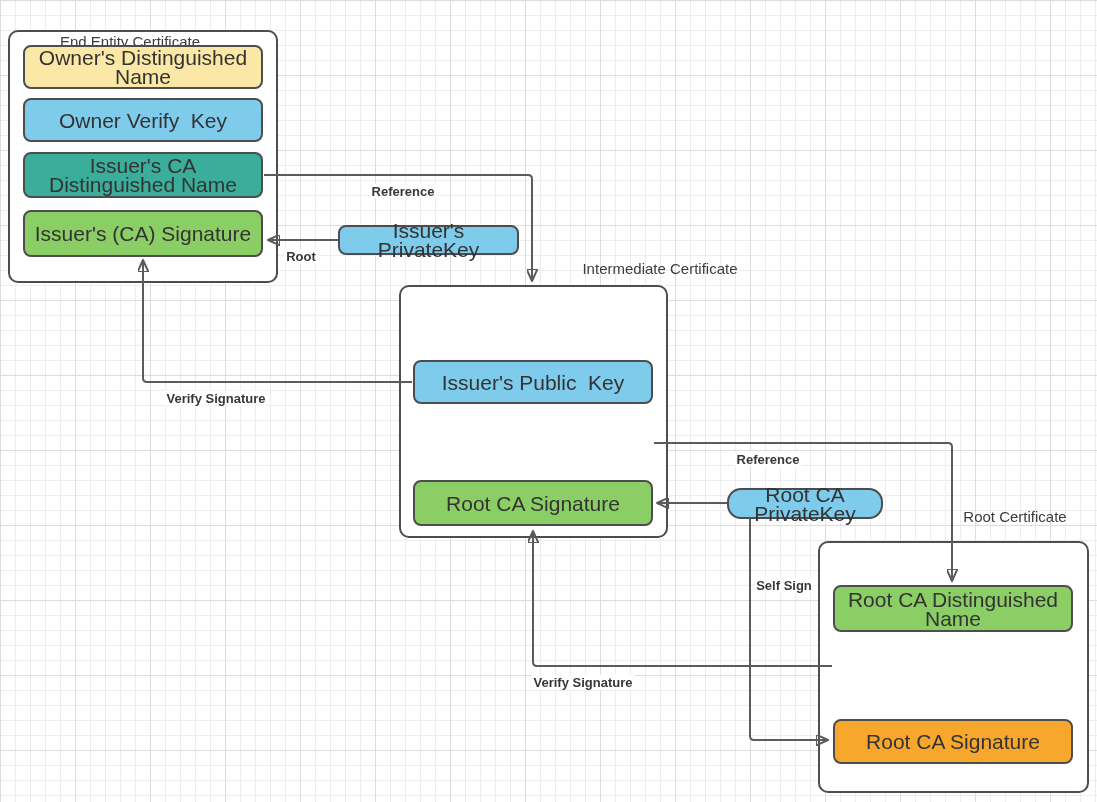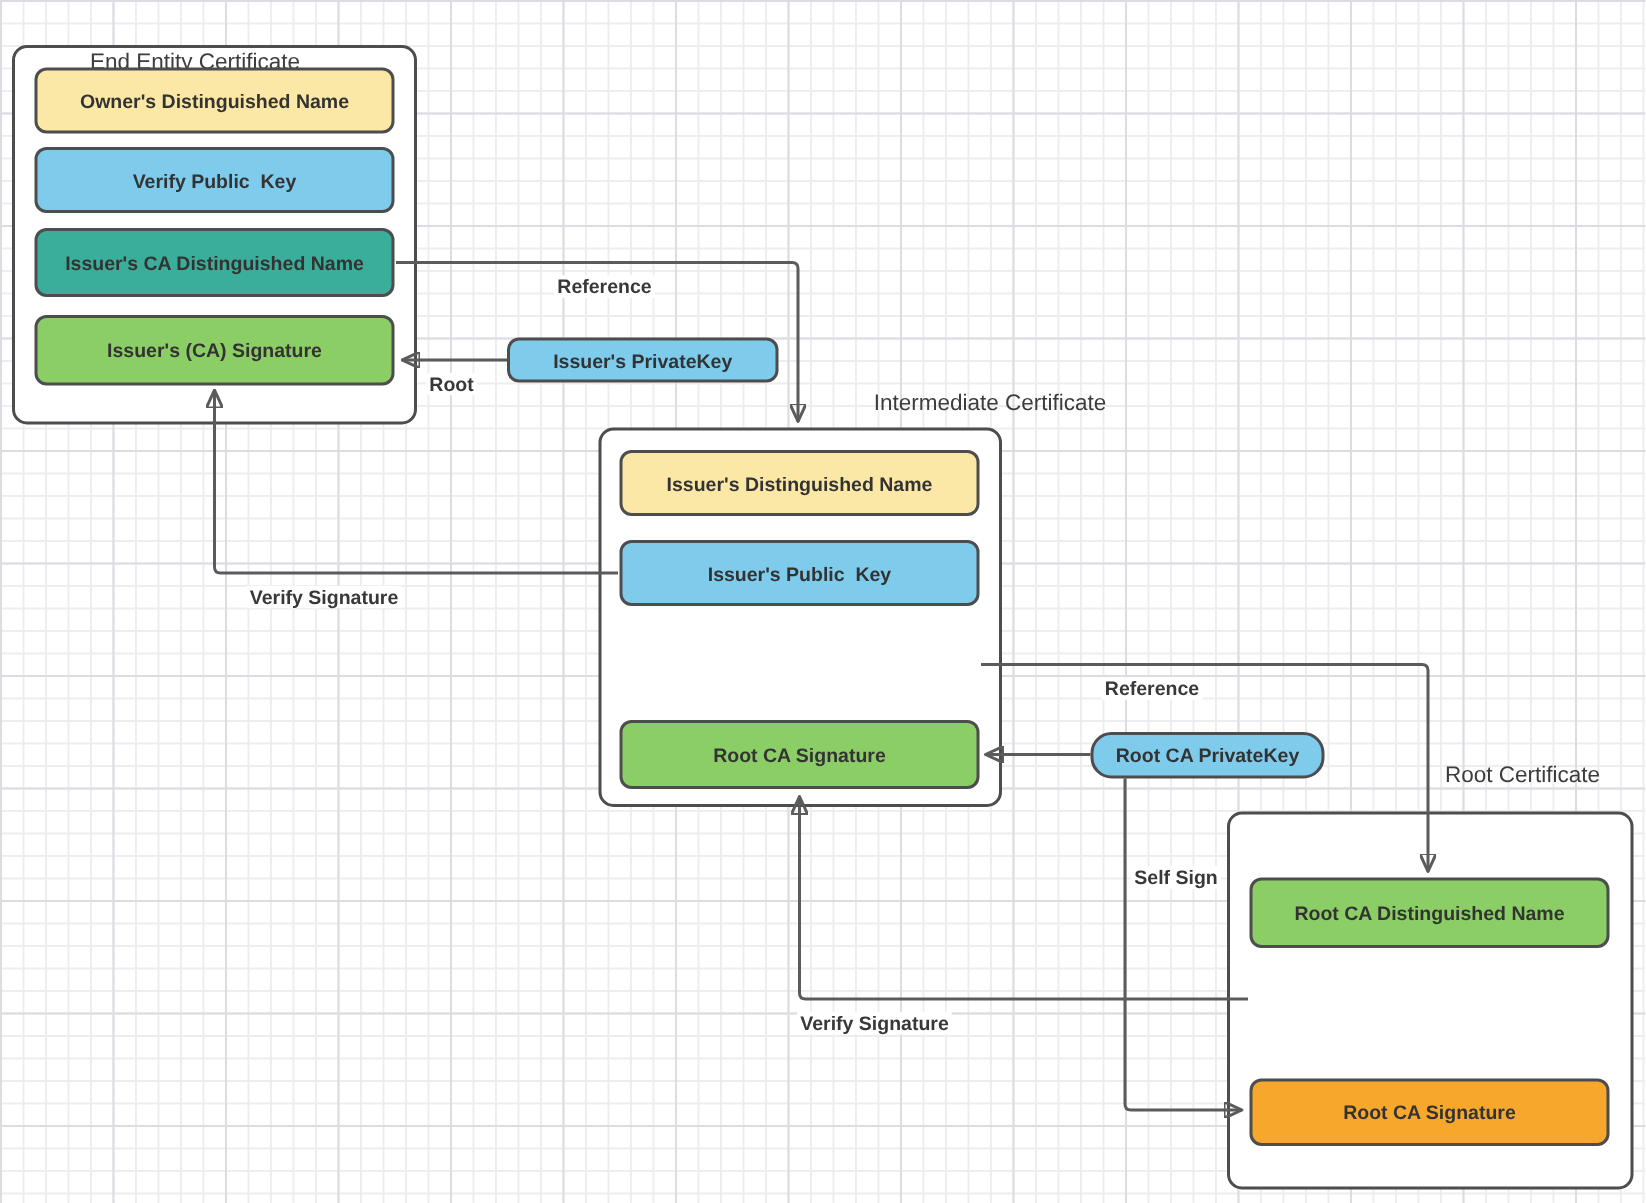--- a/index.html
+++ b/index.html
@@ -36,27 +36,26 @@
     z-index: 2;
   }
   .node {
     position: absolute;
     border: 2px solid #4d4d4d;
     border-radius: 8px;
     display: flex;
     align-items: center;
     justify-content: center;
     text-align: center;
-    font-size: 13px;
+    font-size: 21px;
     color: #333333;
     line-height: 19px;
     white-space: pre-wrap;
     z-index: 2;
     padding: 2px 6px;
-    font-weight: bold;
   }
   .edges-layer {
     position: absolute;
     left: 0; top: 0;
     width: 1097px; height: 802px;
     z-index: 3;
     pointer-events: none;
   }
   .edges-layer path {
     fill: none;
@@ -84,25 +83,24 @@
 
   <div class="container-title" style="left:40px; top:4px; width:180px;margin-top:29px;">End Entity Certificate</div>
   <div class="container-title" style="left:560px; top:260px; width:200px;text-align:center;">Intermediate Certificate</div>
   <div class="container-title" style="left:915px; top:508px; width:200px;">Root Certificate</div>
 
   <div class="cert-container" style="left:8px; top:30px; width:270px; height:253px;"></div>
   <div class="cert-container" style="left:399px; top:285px; width:269px; height:253px;"></div>
   <div class="cert-container" style="left:818px; top:541px; width:271px; height:252px;"></div>
 
   <div class="node" style="left: 23px; top: 45px; width: 240px; height: 44px; background-color: rgb(252, 232, 166);">Owner's Distinguished Name</div>
-  <div class="node" style="left: 23px; top: 98px; width: 240px; height: 44px; background-color: rgb(127, 203, 236);">Verify Public  Key</div>
+  <div class="node" style="left: 23px; top: 98px; width: 240px; height: 44px; background-color: rgb(127, 203, 236);">Owner Verify  Key</div>
   <div class="node" style="left: 23px; top: 152px; width: 240px; height: 46px; background-color: rgb(59, 174, 155);">Issuer's CA Distinguished Name</div>
   <div class="node" style="left: 23px; top: 210px; width: 240px; height: 47px; background-color: rgb(140, 206, 102);">Issuer's (CA) Signature</div>
 
-  <div class="node" style="left: 413px; top: 300px; width: 240px; height: 44px; background-color: rgb(252, 232, 166);">Issuer's Distinguished Name</div>
   <div class="node" style="left: 413px; top: 360px; width: 240px; height: 44px; background-color: rgb(127, 203, 236);">Issuer's Public  Key</div>
   <div class="node" style="left: 413px; top: 480px; width: 240px; height: 46px; background-color: rgb(140, 206, 102);">Root CA Signature</div>
 
   <div class="node" style="left: 833px; top: 585px; width: 240px; height: 47px; background-color: rgb(140, 206, 102);">Root CA Distinguished Name</div>
   <div class="node" style="left: 833px; top: 719px; width: 240px; height: 45px; background-color: rgb(247, 168, 44);">Root CA Signature</div>
 
   <div class="node" style="left: 338px; top: 225px; width: 181px; height: 30px; background-color: rgb(127, 203, 236);">Issuer's PrivateKey</div>
   <div class="node" style="left: 727px; top: 488px; width: 156px; height: 31px; background-color: rgb(127, 203, 236); border-radius: 14px;">Root CA PrivateKey</div>
 
   <svg class="edges-layer" viewBox="0 0 1097 802" xmlns="http://www.w3.org/2000/svg">

